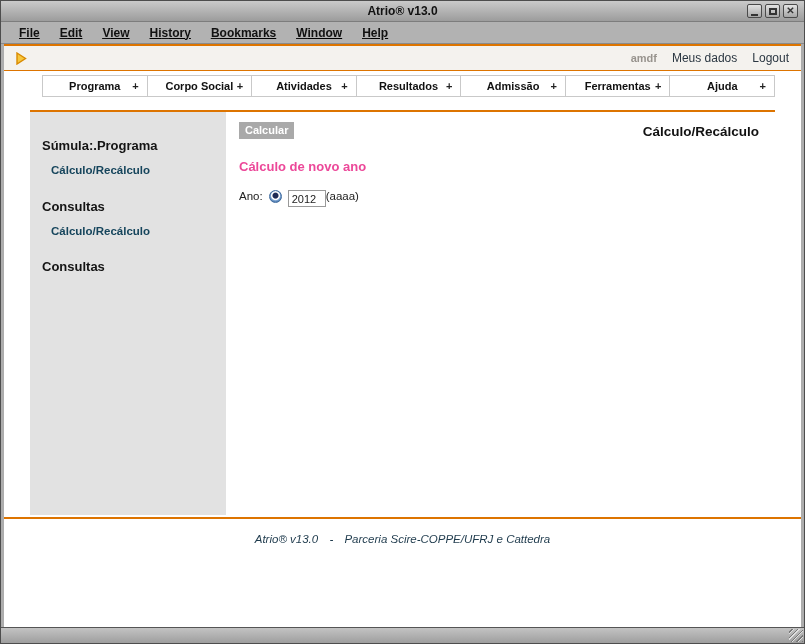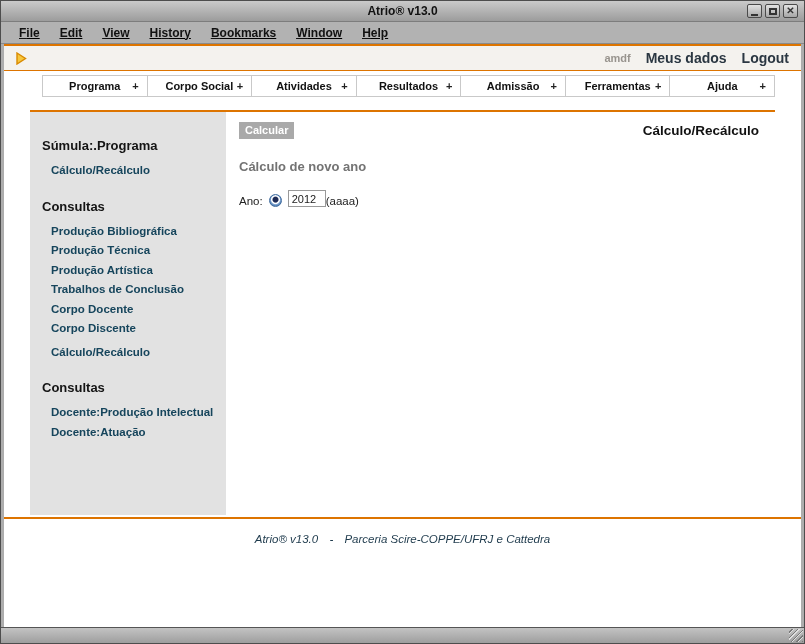--- a/index.html
+++ b/index.html
@@ -55,21 +55,21 @@
     flex:0 0 27px; height:27px;
     border-top:2px solid #dd7400;
     border-bottom:1px solid #dd7400;
     background:#f4f2ee;
     display:flex; align-items:center; padding:0 12px;
   }
   .hdr-arrow { width:11px; height:13px; flex:0 0 11px; }
   .hdr-text { font-size:11px; font-weight:bold; color:#222; margin-left:8px; }
   .hdr-right { margin-left:auto; display:flex; gap:15px; align-items:center; }
   .hdr-user { color:#98948e; font-size:11px; font-weight:bold; }
-  .hdr-link { color:#2b3742; font-size:14px; font-weight:bold; cursor:pointer; text-decoration:none;text-align:right; }
+  .hdr-link { color:#2b3742; font-size:12px; font-weight:normal; cursor:pointer; text-decoration:none;text-align:right; }
 
   
   .tabs-strip { flex:0 0 31px; background:#fff; padding:4px 26px 0; }
   .tabs { display:flex; }
   .tab {
     flex:1; position:relative; height:22px; line-height:20px;
     background:#fff; border:1px solid #c9c9c9; margin-left:-1px;
     text-align:center; font-size:11px; font-weight:bold; color:#111;
     cursor:pointer;
   }
@@ -83,30 +83,30 @@
   .sidebar { width:196px; flex:0 0 196px; background:#e2e2e2; padding:4px 0 0 12px; }
   .sb-heading { font-size:13px; font-weight:bold; color:#141414; margin:22px 0 0 0; }
   .sb-heading.first { margin-top:22px; }
   .sb-links { margin-top:12px; }
   .sb-link {
     font-size:11.5px; font-weight:bold; color:#16455c;
     margin:0 0 8px 9px; cursor:pointer; line-height:11.5px;
   }
 
   .main { flex:1; padding:10px 16px 0 13px; }
-  .main-top { display:flex; justify-content:space-between; align-items:center;gap:42px; }
+  .main-top { display:flex; justify-content:space-between; align-items:flex-end;gap:42px; }
   .btn-calcular {
     background:#a9a9a9; color:#fff; border:none;
     font-family:"Liberation Sans", sans-serif;
     font-size:11px; font-weight:bold; padding:2px 6px 3px; cursor:pointer;
   }
   .page-title { font-size:13.5px; font-weight:bold; color:#111; }
-  .section-heading { font-size:13px; font-weight:bold; color:#737373; margin-top:20px; }
+  .section-heading { font-size:13px; font-weight:bold; color:#ec4899; margin-top:20px; }
   .instruction { font-size:11px; color:#222; margin-top:19px; }
-  .form-row { margin-top:16px; display:flex; align-items:flex-end; font-size:11.5px; color:#222; }
+  .form-row { margin-top:16px; display:flex; align-items:flex-start; font-size:11.5px; color:#222; }
   .form-label { margin-right:6px; }
   .radio {
     width:13px; height:13px; border-radius:50%;
     border:1px solid #3f6b9e; margin-right:6px; cursor:pointer;
     background:radial-gradient(circle at 50% 42%, #1d2a55 0 2.5px, #ffffff 3.5px 4px, #7ba2d0 5px, #4a79ae 6.5px);
   }
   .year-input {
     width:38px; height:17px; border:1px solid #999;
     font-family:"Liberation Sans", sans-serif;
     font-size:11px; color:#222; padding:1px 3px; margin-right:0;
@@ -191,35 +191,23 @@
 
     <div class="content-row">
 
       <div class="sidebar">
         <div class="sb-heading first">Súmula:.Programa</div>
         <div class="sb-links">
           <div class="sb-link">Cálculo/Recálculo</div>
         </div>
         <div class="sb-heading">Consultas</div>
         <div class="sb-links">
-          <div class="sb-link">Produção Bibliográfica</div>
-          <div class="sb-link">Produção Técnica</div>
-          <div class="sb-link">Produção Artística</div>
-          <div class="sb-link">Trabalhos de Conclusão</div>
-          <div class="sb-link">Corpo Docente</div>
-          <div class="sb-link">Corpo Discente</div>
-        </div>
-        <div class="sb-links">
           <div class="sb-link">Cálculo/Recálculo</div>
         </div>
         <div class="sb-heading">Consultas</div>
-        <div class="sb-links">
-          <div class="sb-link">Docente:Produção Intelectual</div>
-          <div class="sb-link">Docente:Atuação</div>
-        </div>
       </div>
 
       <div class="main">
         <div class="main-top">
           <button class="btn-calcular">Calcular</button>
           <div class="page-title">Cálculo/Recálculo</div>
         </div>
         <div class="section-heading">Cálculo de novo ano</div>
         <div class="form-row">
           <span class="form-label">Ano:</span>

